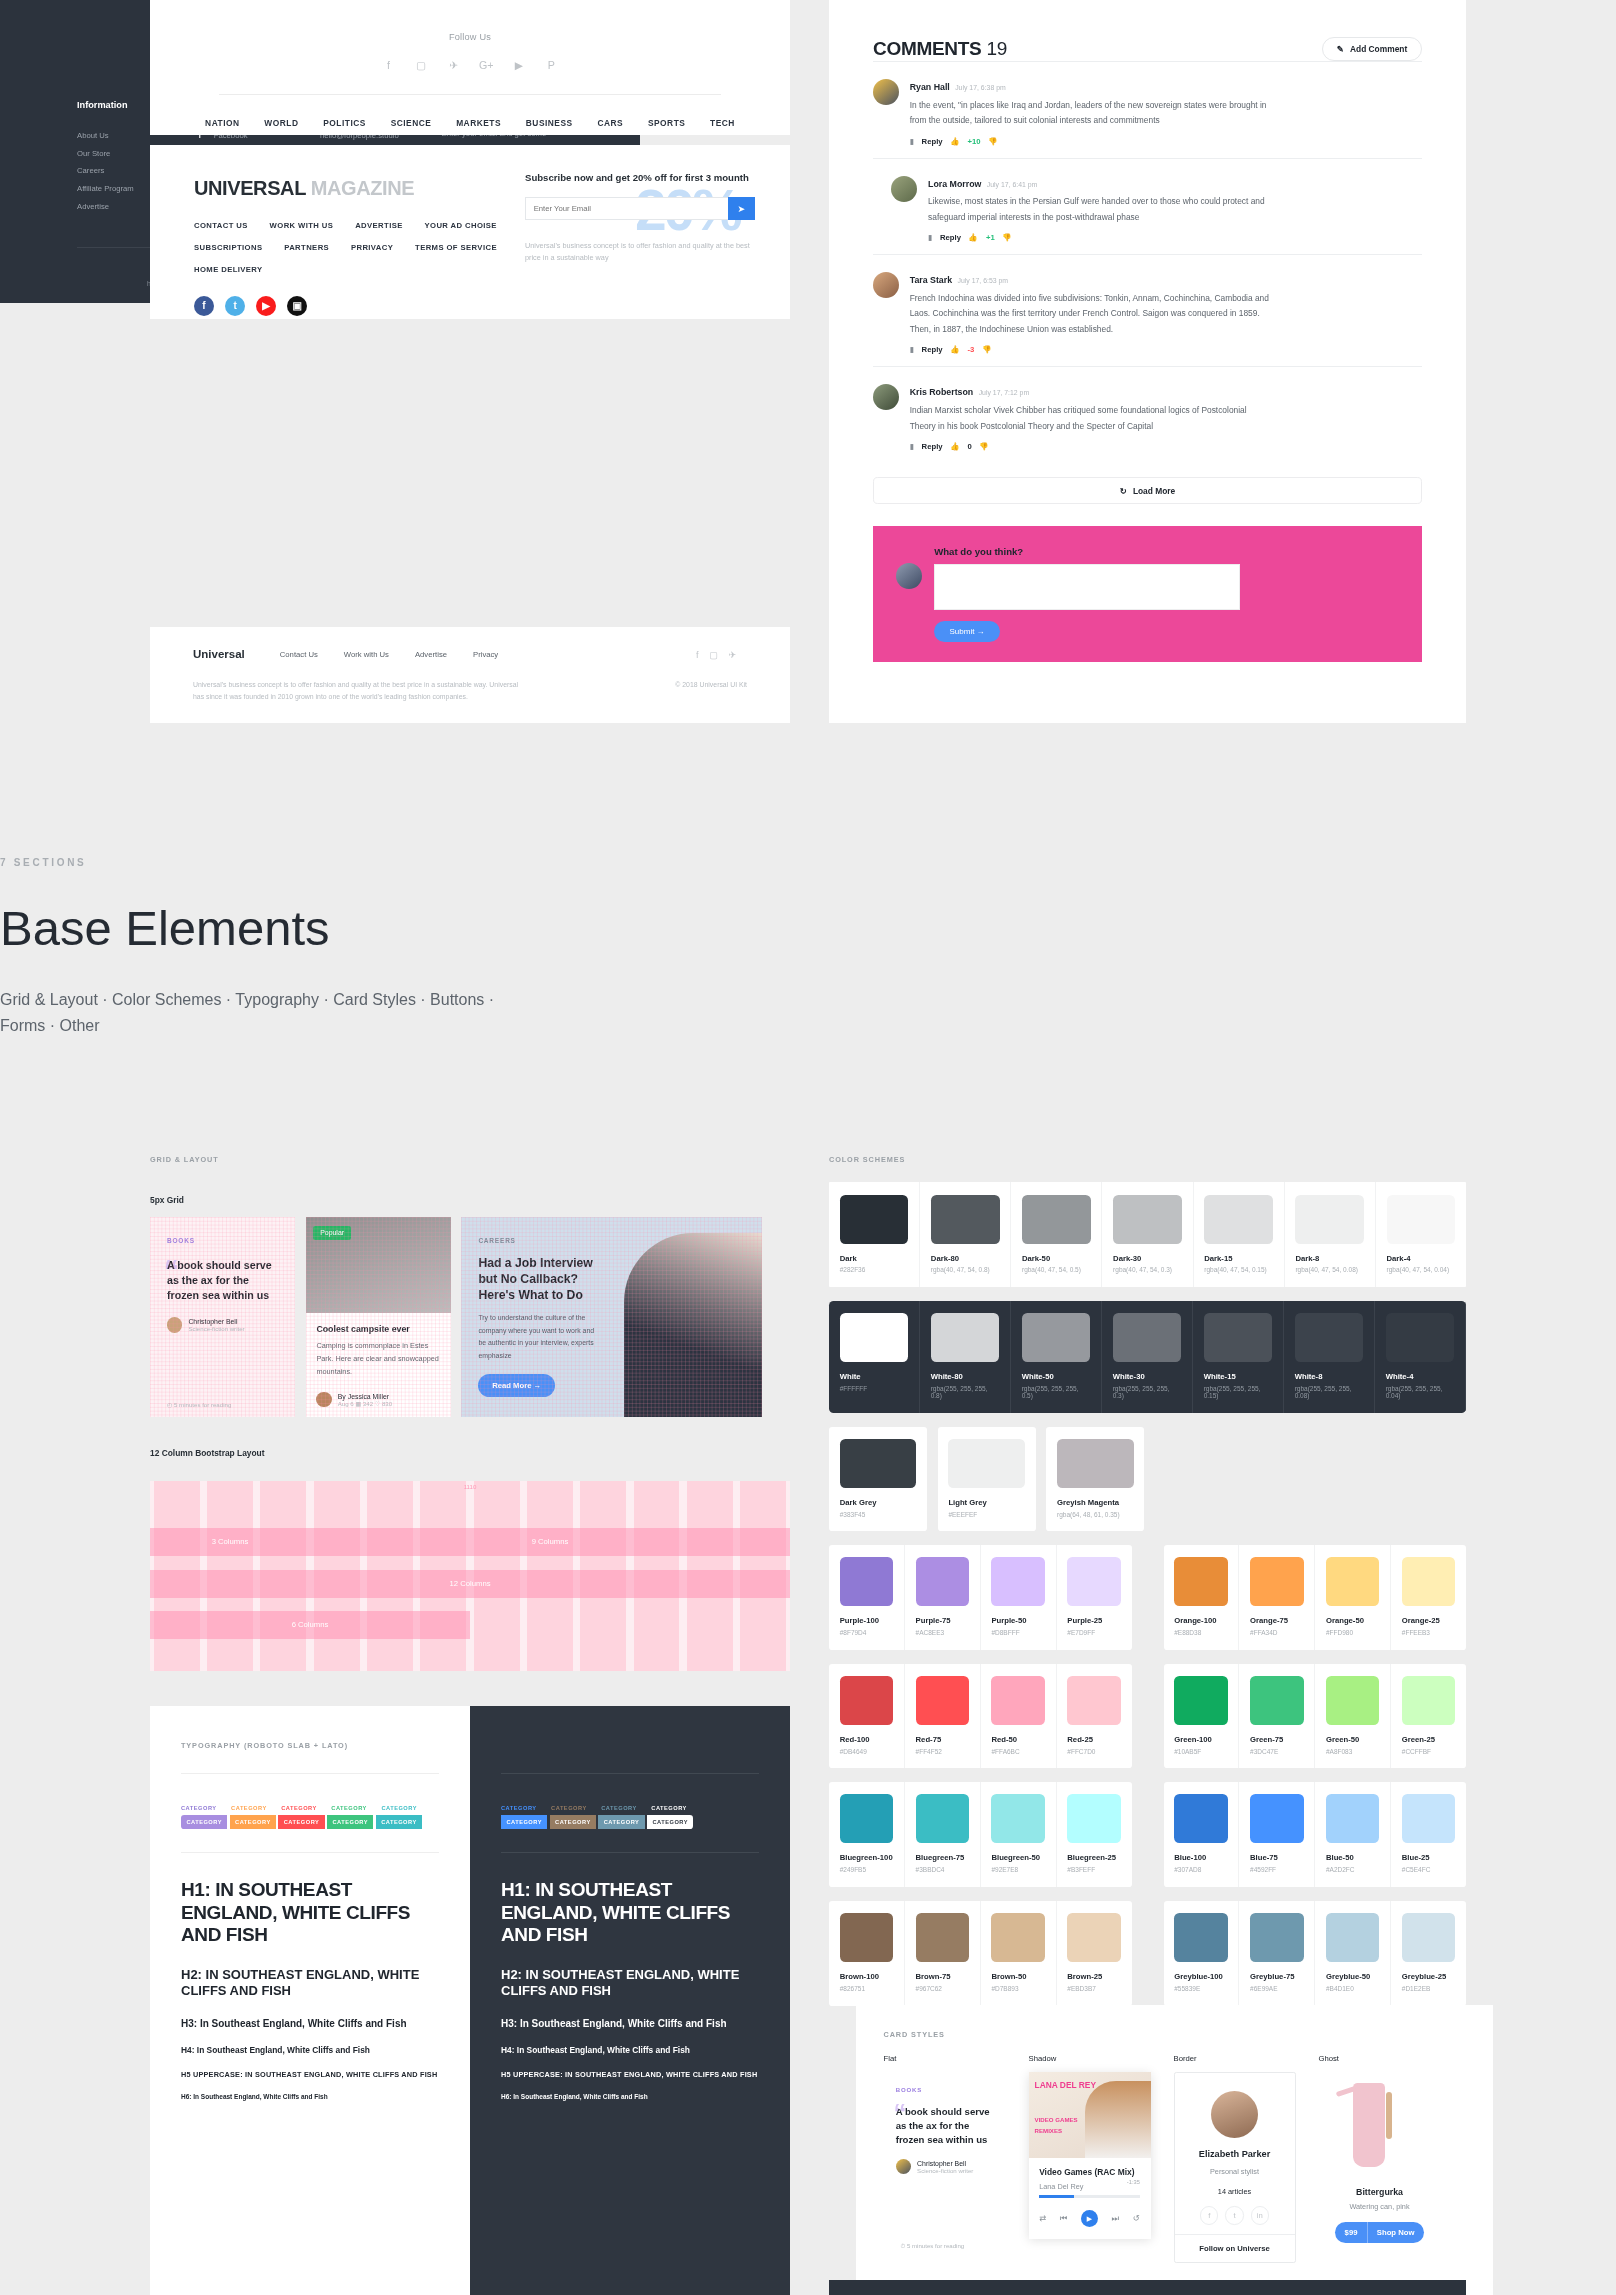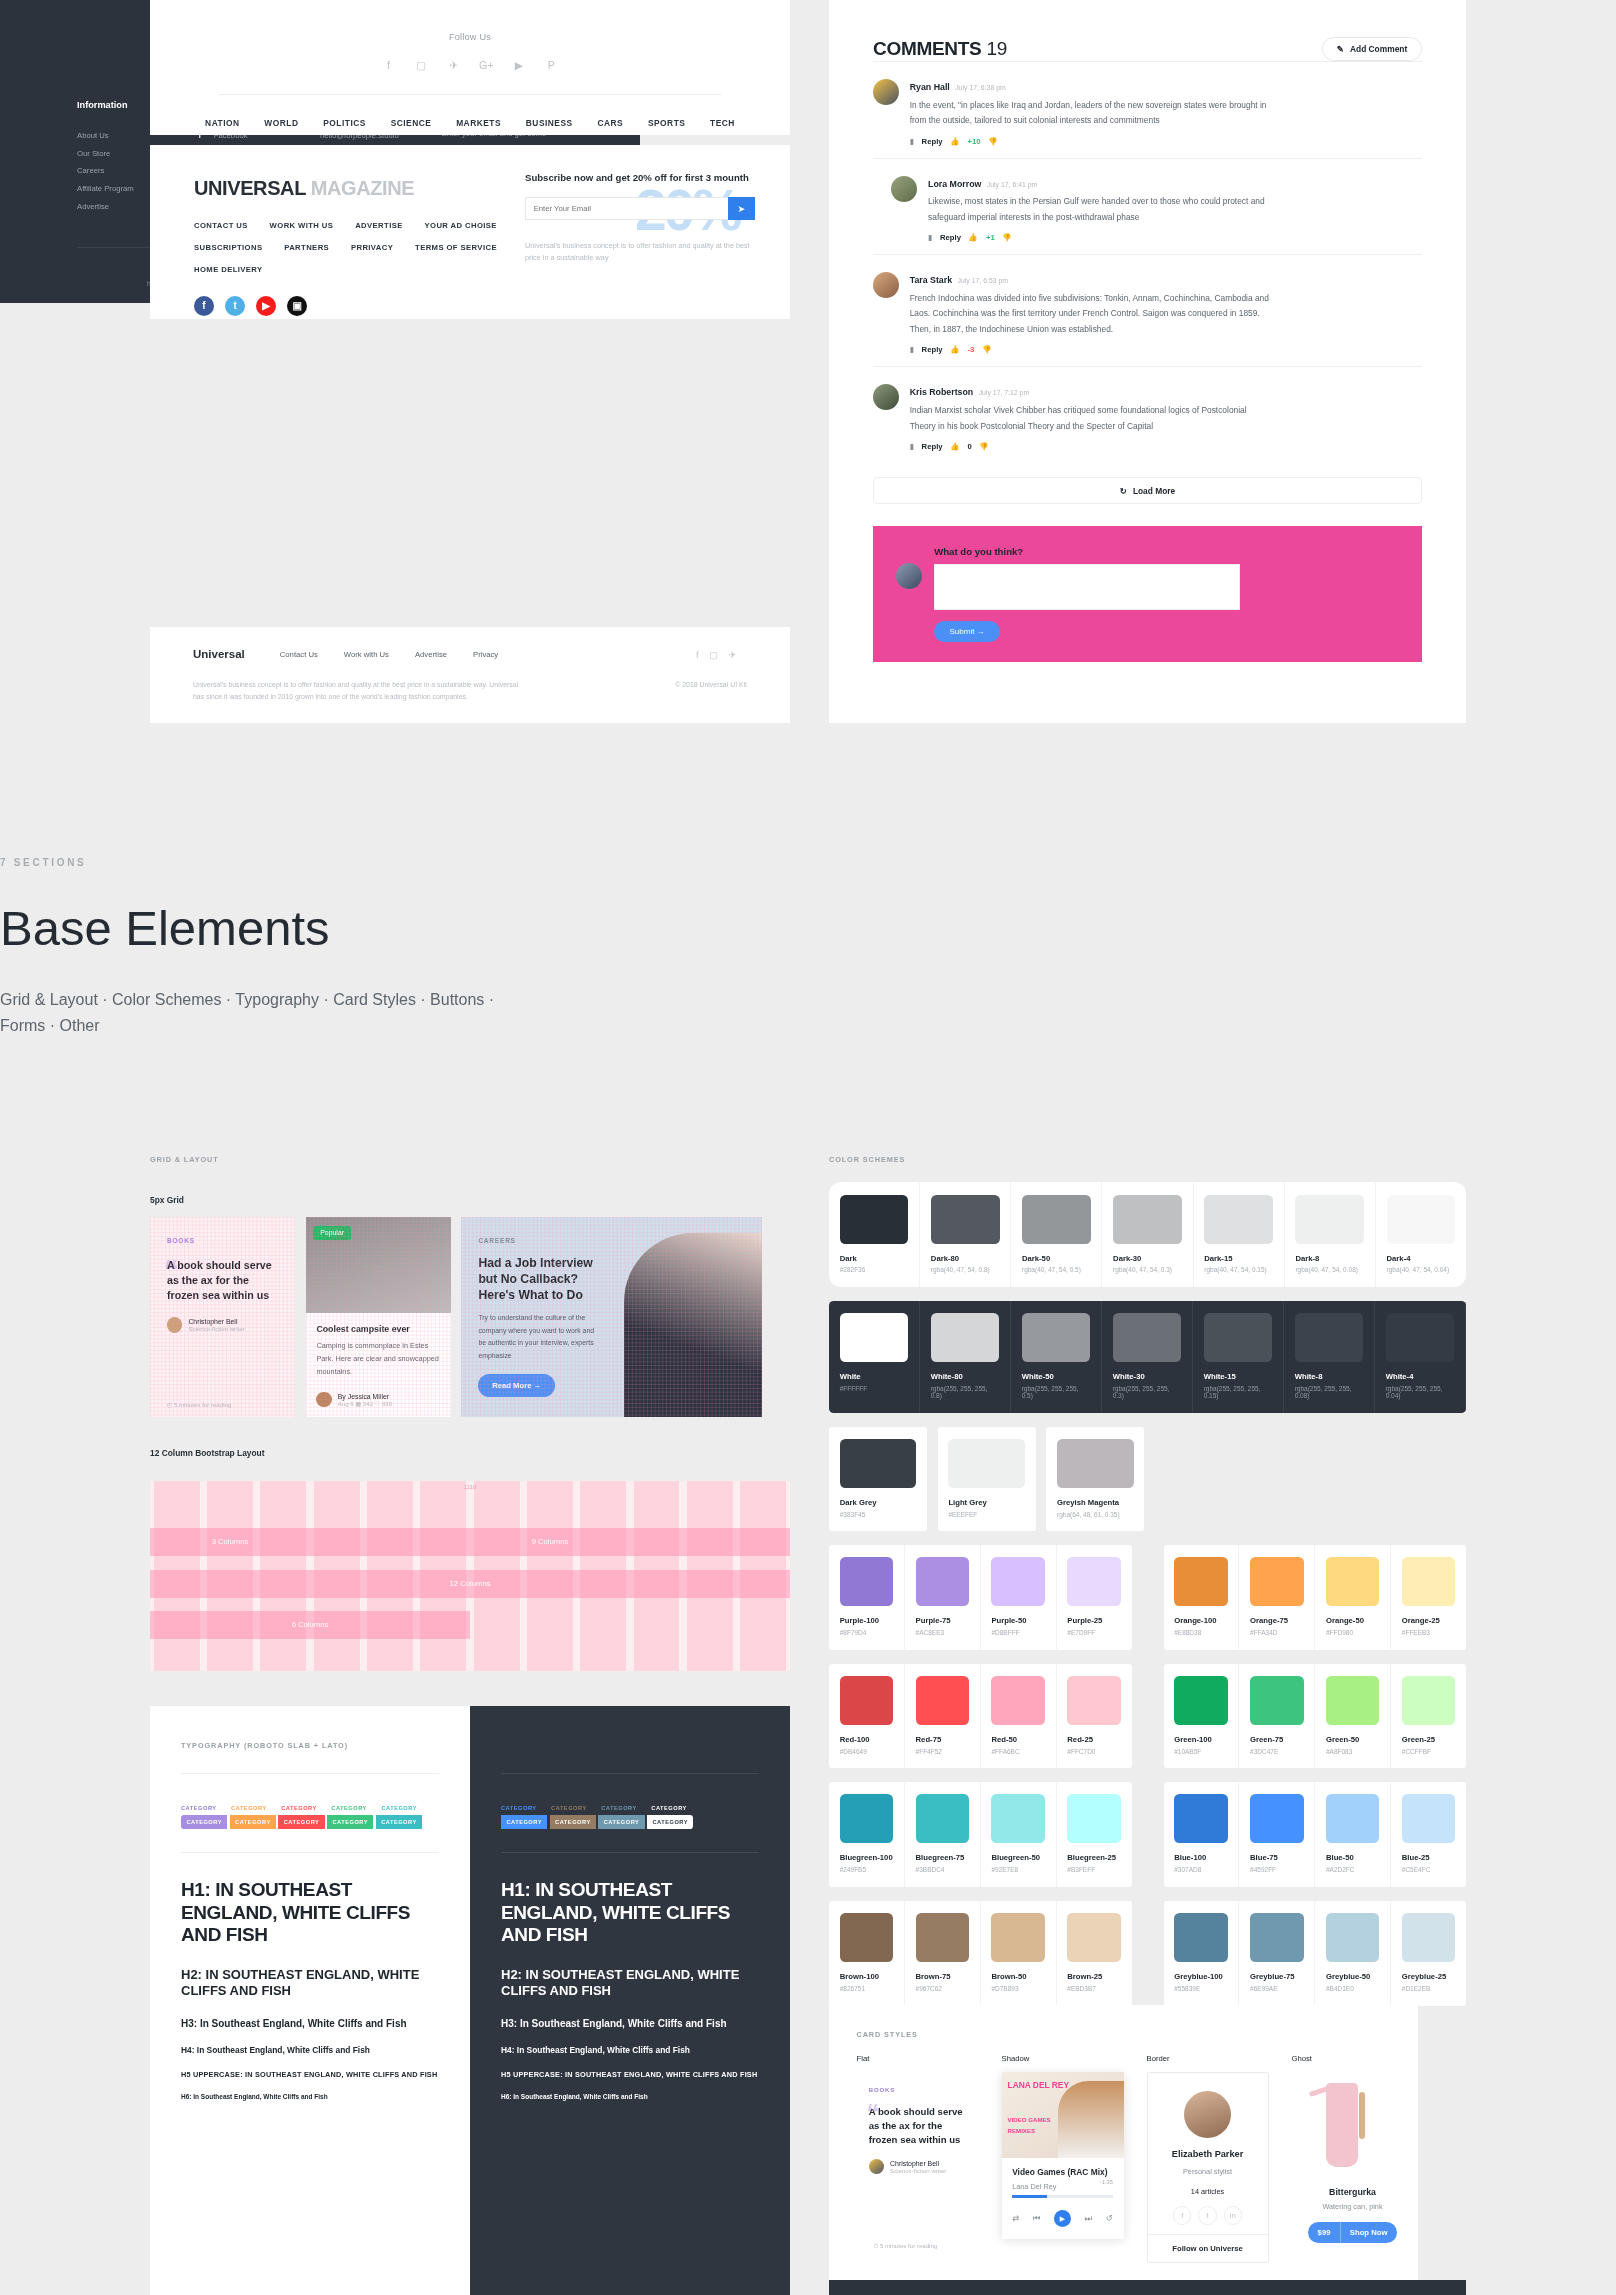--- a/index.html
+++ b/index.html
@@ -152,37 +152,37 @@
   .tp-h5 { font-size:7.3px; font-weight:bold; line-height:1.4; margin-top:13.8px; letter-spacing:0.2px;}
   .tp-h6 { font-size:6.5px; font-weight:bold; line-height:1.4; margin-top:12.2px;}
   .light .tp-h1,.light .tp-h2,.light .tp-h3,.light .tp-h4,.light .tp-h5,.light .tp-h6{color:#20262e;}
   .dark .tp-h1,.dark .tp-h2,.dark .tp-h3,.dark .tp-h4,.dark .tp-h5,.dark .tp-h6{color:#fff;}
   .tp-rule { height:0.8px; background:#eee; margin-top:23px;}
   .dark .tp-rule { background:#414952;}
 
   
   #color-schemes { position:absolute; left:829px; top:1155px; width:637px;}
   .cs-wrap { margin-top:18.4px; }
-  .cs-strip { display:flex; background:#fff; border-radius:12px; overflow:hidden;}
+  .cs-strip { display:flex; background:#fff; border-radius:1px; overflow:hidden;}
   .cs-strip.dark { background:#2c333d; border-radius:4.6px;}
   .cs-cell { flex:1; padding:12.2px 10.7px 13.8px 10.7px; border-right:0.8px solid #f1f2f3;}
   .cs-strip.dark .cs-cell { border-right:0.8px solid #3b424c;}
   .cs-cell:last-child { border-right:0;}
   .cs-sw { height:49px; border-radius:5.4px; }
   .cs-n { font-size:7.7px; font-weight:bold; color:#20262e; margin-top:10px;}
   .cs-v { font-size:6.5px; color:#a9aeb3; margin-top:3.8px;}
   .cs-strip.dark .cs-n { color:#fff;}
   .cs-strip.dark .cs-v { color:#939aa2;}
   .cs-smallrow { display:flex; gap:10.7px; margin-top:13.8px;}
   .cs-small { width:98px; background:#fff; border-radius:3.1px; padding:12.2px 10.7px 13.8px 10.7px;}
   .cs-pairs { display:flex; gap:32px; margin-top:13.8px;}
   .cs-pair { flex:1; display:flex; background:#fff; border-radius:3.1px; overflow:hidden;}
 
   
-  #card-styles { position:absolute; left:829px; top:2005px; width:589px; height:291px; background:#fff;}
+  #card-styles { position:absolute; left:856px; top:2005px; width:637px; height:291px; background:#fff;}
   .ct-pad { padding:24.5px 27.5px;}
   .ct-cols { display:flex; gap:23px; margin-top:15.3px;}
   .ct-col h6 { font-size:7.7px; color:#20262e; margin-bottom:9.2px; font-weight:normal;}
   .ct-card { width:122px; background:#fff;}
   .ct-card.shadow { box-shadow:0 2.3px 10.7px rgba(0,0,0,.13);}
   .ct-card.border { border:0.8px solid #e8eaec; border-radius:2.3px;}
   .ct-flat { padding:13.8px 12.2px; height:187px; position:relative;}
   .ct-books { font-size:6.1px; font-weight:bold; color:#9b7fe0; letter-spacing:0.8px;}
   .ct-q { font-size:26px; color:#d9c6f5; position:absolute; left:10px; top:26px; font-weight:bold;}
   .ct-t { font-size:9.6px; font-weight:bold; color:#1f252c; line-height:1.45; margin-top:12.2px; position:relative;}

